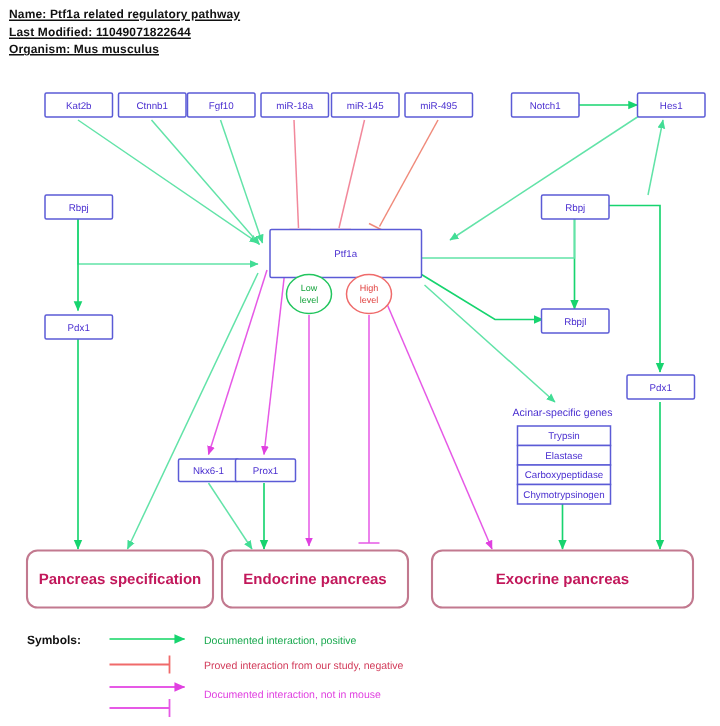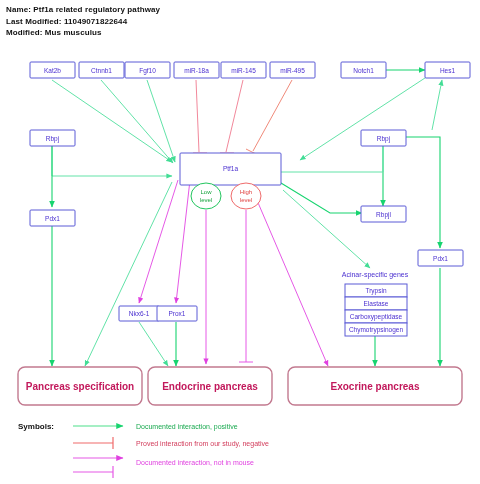--- a/index.html
+++ b/index.html
@@ -8,21 +8,21 @@
     background:#ffffff;
     font-family:"Liberation Sans", sans-serif;
     overflow:hidden;
     position:relative;
   }
   #header{
     position:absolute; left:6px; top:4px;
     font-size:8px; font-weight:bold; color:#111111;
     line-height:11.5px; letter-spacing:0.1px;
   }
-  #header div{white-space:nowrap;}
+  #header div{white-space:nowrap;text-decoration:underline;}
   svg{position:absolute;left:0;top:0;}
   .gene-box{
     fill:#ffffff; stroke:#5b5bd6; stroke-width:1;
   }
   .gene-label{
     font-family:"Liberation Sans", sans-serif;
     font-size:6.5px; fill:#4a2fd0; text-anchor:middle;
     dominant-baseline:middle;
   }
   .level-ell-low{fill:#ffffff;stroke:#22c55e;stroke-width:1;}
@@ -48,21 +48,21 @@
   .legend-text-pos{font-size:7px;fill:#19a94f;font-family:"Liberation Sans",sans-serif;}
   .legend-text-neg{font-size:7px;fill:#d23b5a;font-family:"Liberation Sans",sans-serif;}
   .legend-text-mag{font-size:7px;fill:#e040e0;font-family:"Liberation Sans",sans-serif;}
 </style>
 </head>
 <body>
 
 <div id="header">
   <div>Name: Ptf1a related regulatory pathway</div>
   <div>Last Modified: 11049071822644</div>
-  <div>Modified: Mus musculus</div>
+  <div>Organism: Mus musculus</div>
 </div>
 
 <svg width="480" height="484">
   <defs>
     <marker id="ah-pos" markerWidth="7" markerHeight="7" refX="5.6" refY="3" orient="auto">
       <path d="M0,0.4 L6,3 L0,5.6 z" fill="#17d46f"></path>
     </marker>
     <marker id="ah-pos-l" markerWidth="7" markerHeight="7" refX="5.6" refY="3" orient="auto">
       <path d="M0,0.4 L6,3 L0,5.6 z" fill="#42dd95"></path>
     </marker>

